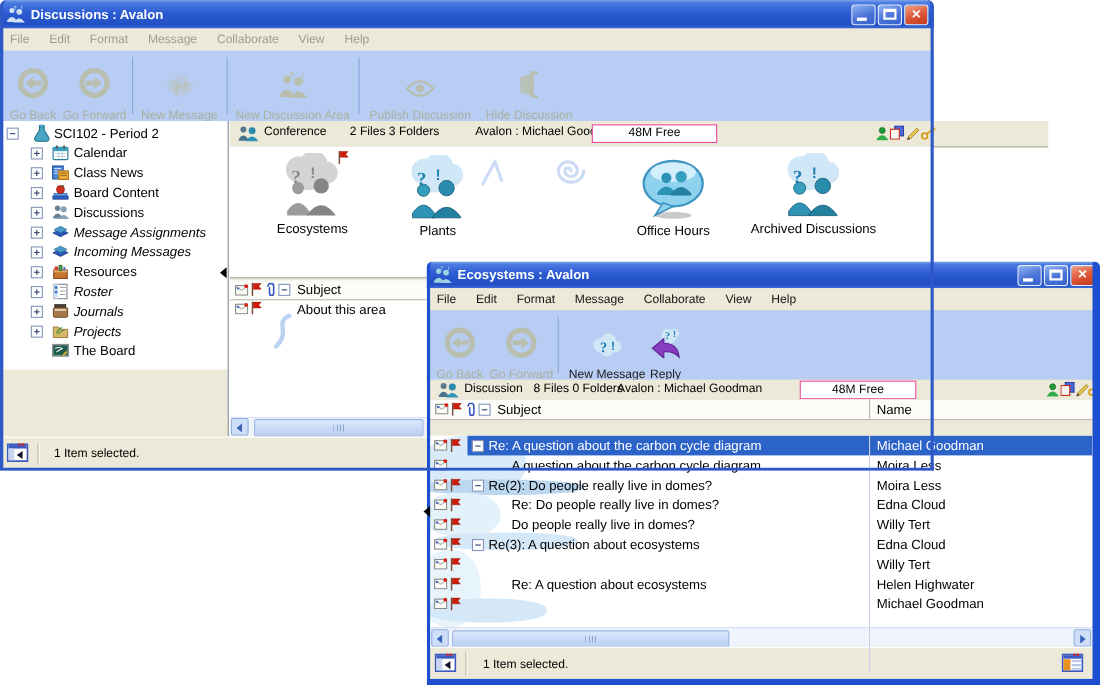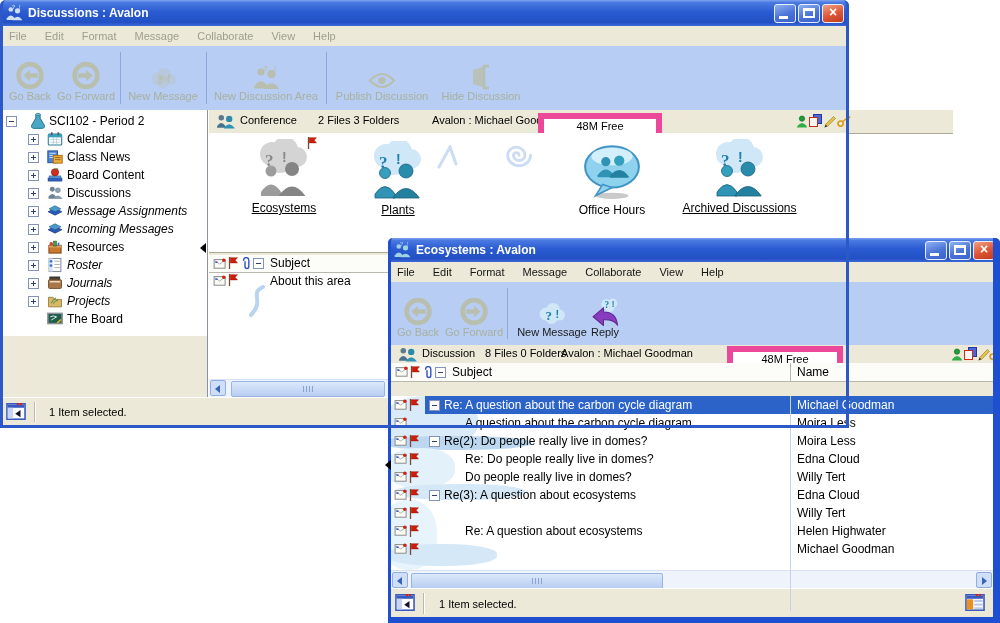--- a/index.html
+++ b/index.html
@@ -21,38 +21,38 @@
   .wb.min::after{content:"";position:absolute;left:4px;bottom:3px;width:9px;height:3px;background:#fff}
   .wb.max::after{content:"";position:absolute;inset:3px 4px 4px 4px;border:2px solid #fff;border-top-width:3px}
   .wb.close::after{content:"×";position:absolute;inset:0;color:#fff;font:bold 14px/15px "Liberation Sans",sans-serif;text-align:center}
   .menubar{position:absolute;left:0;right:0;display:flex;align-items:center;background:#ece9d8;font-size:11px}
   .menubar span{padding:0 9px;cursor:default}
   .menu-dis span{color:#9e9e8e}
   .menu-en span{color:#151515}
   .toolbar{position:absolute;left:0;right:0;background:#b7cdf3;border-bottom:1px solid #9db8e8}
   .tbtn{position:absolute;text-align:center;font-size:11px}
   .tbtn .ic{display:flex;align-items:flex-end;justify-content:center;height:40px}
-  .tbtn .lbl{display:block;margin-top:0;white-space:nowrap}
+  .tbtn .lbl{display:block;margin-top:9px;white-space:nowrap}
   .tb-dis{color:#b9bfae}
   .tb-dis .lbl{color:#a9b09e}
   .tb-en .lbl{color:#1a1a1a}
   .tsep{position:absolute;top:6px;bottom:6px;width:1px;background:#8aa8dc}
   .infobar{position:absolute;background:#ece9d8;border-bottom:1px solid #aca899;font-size:11px}
   .infobar .it{position:absolute;top:4px;white-space:nowrap}
-  .freebox{position:absolute;top:3px;height:15px;background:#fff;border:6px solid #ec4899;
+  .freebox{position:absolute;top:3px;height:15px;background:#fff;border:1px solid #ec4899;
            font-size:11px;text-align:center;line-height:15px}
   .panel{position:absolute;background:#fff;overflow:hidden}
   .trow{position:absolute;left:0;right:0;height:18px;font-size:12px;line-height:18px;white-space:nowrap}
   .trow .tlabel{position:absolute;top:0}
   .ital{font-style:italic}
   .ebox{position:absolute;width:9px;height:9px;background:#fff;border:1px solid #8494b8;box-sizing:content-box}
   .ebox::before{content:"";position:absolute;left:2px;top:4px;width:5px;height:1px;background:#30406a}
   .ebox.plus::after{content:"";position:absolute;left:4px;top:2px;width:1px;height:5px;background:#30406a}
   .bigicon{position:absolute;text-align:center;cursor:default}
-  .bigicon .blbl{display:block;font-size:12px;margin-top:2px;text-decoration:underline;white-space:nowrap}
+  .bigicon .blbl{display:block;font-size:12px;margin-top:2px;white-space:nowrap}
   .bigicon.nound .blbl{text-decoration:none}
   .colhdr{position:absolute;background:#fcfcf8;border-bottom:1px solid #b8b8ae;font-size:11px}
   .mrow{position:absolute;left:0;right:0;height:18px;font-size:12px;line-height:18px;white-space:nowrap;z-index:2}
   .mrow .msubj{position:absolute;top:0}
   .mrow .mname{position:absolute;left:406px;top:0}
   .mrow .hl{position:absolute;left:34px;right:0;top:0;bottom:0;background:#2c63c8;z-index:-1}
   .mrow.sel .msubj,.mrow.sel .mname{color:#fff}
   .sicn{position:absolute;top:3px}
   .hscroll{position:absolute;background:#eef3fc;border-top:1px solid #d8e2f4}
   .sbtn{position:absolute;width:16px;height:16px;background:#cfdffa;border:1px solid #93aede;border-radius:2px;box-sizing:border-box}

